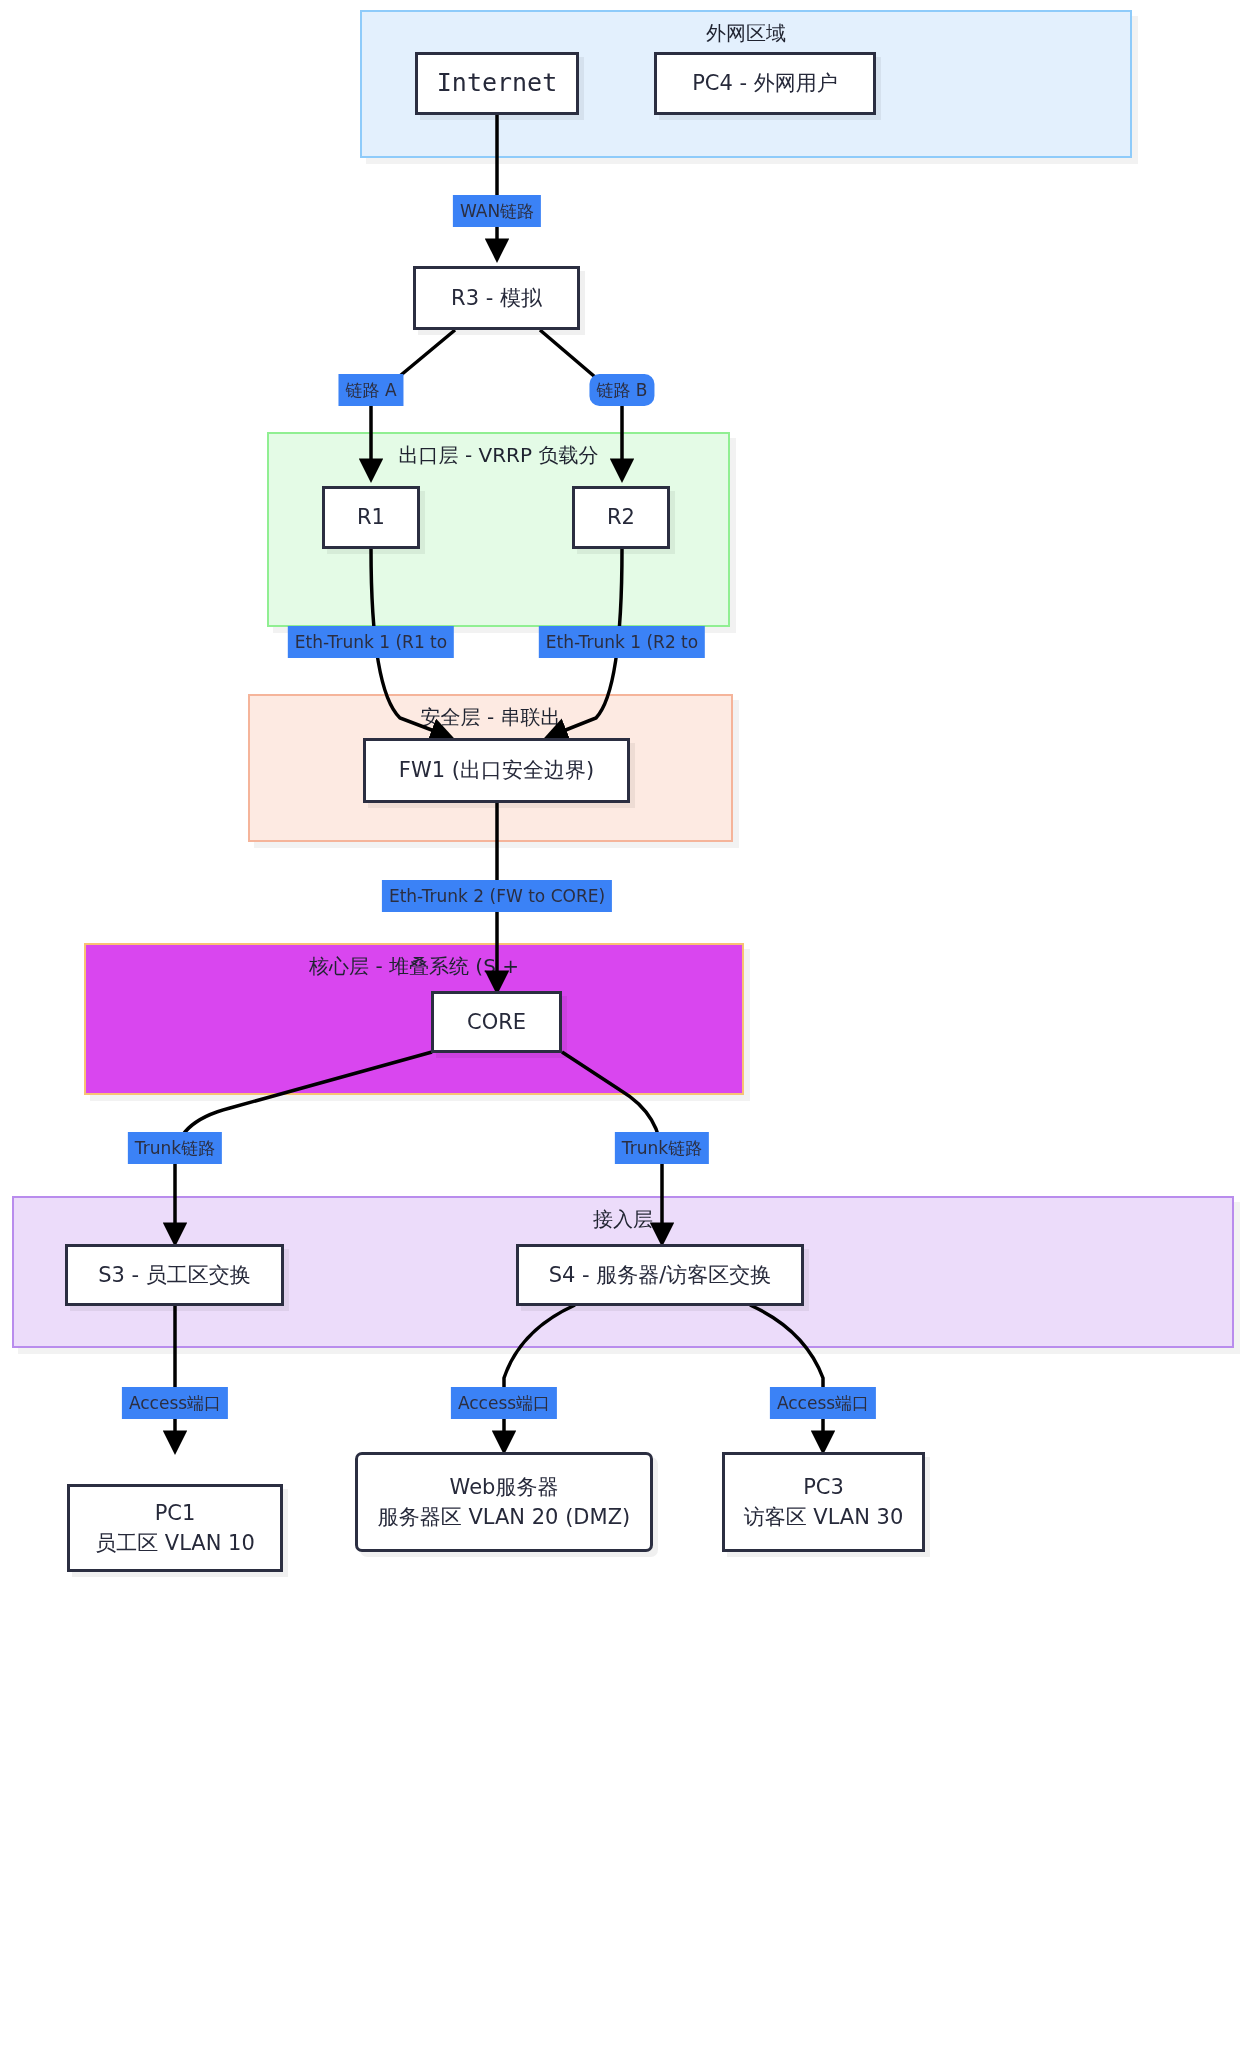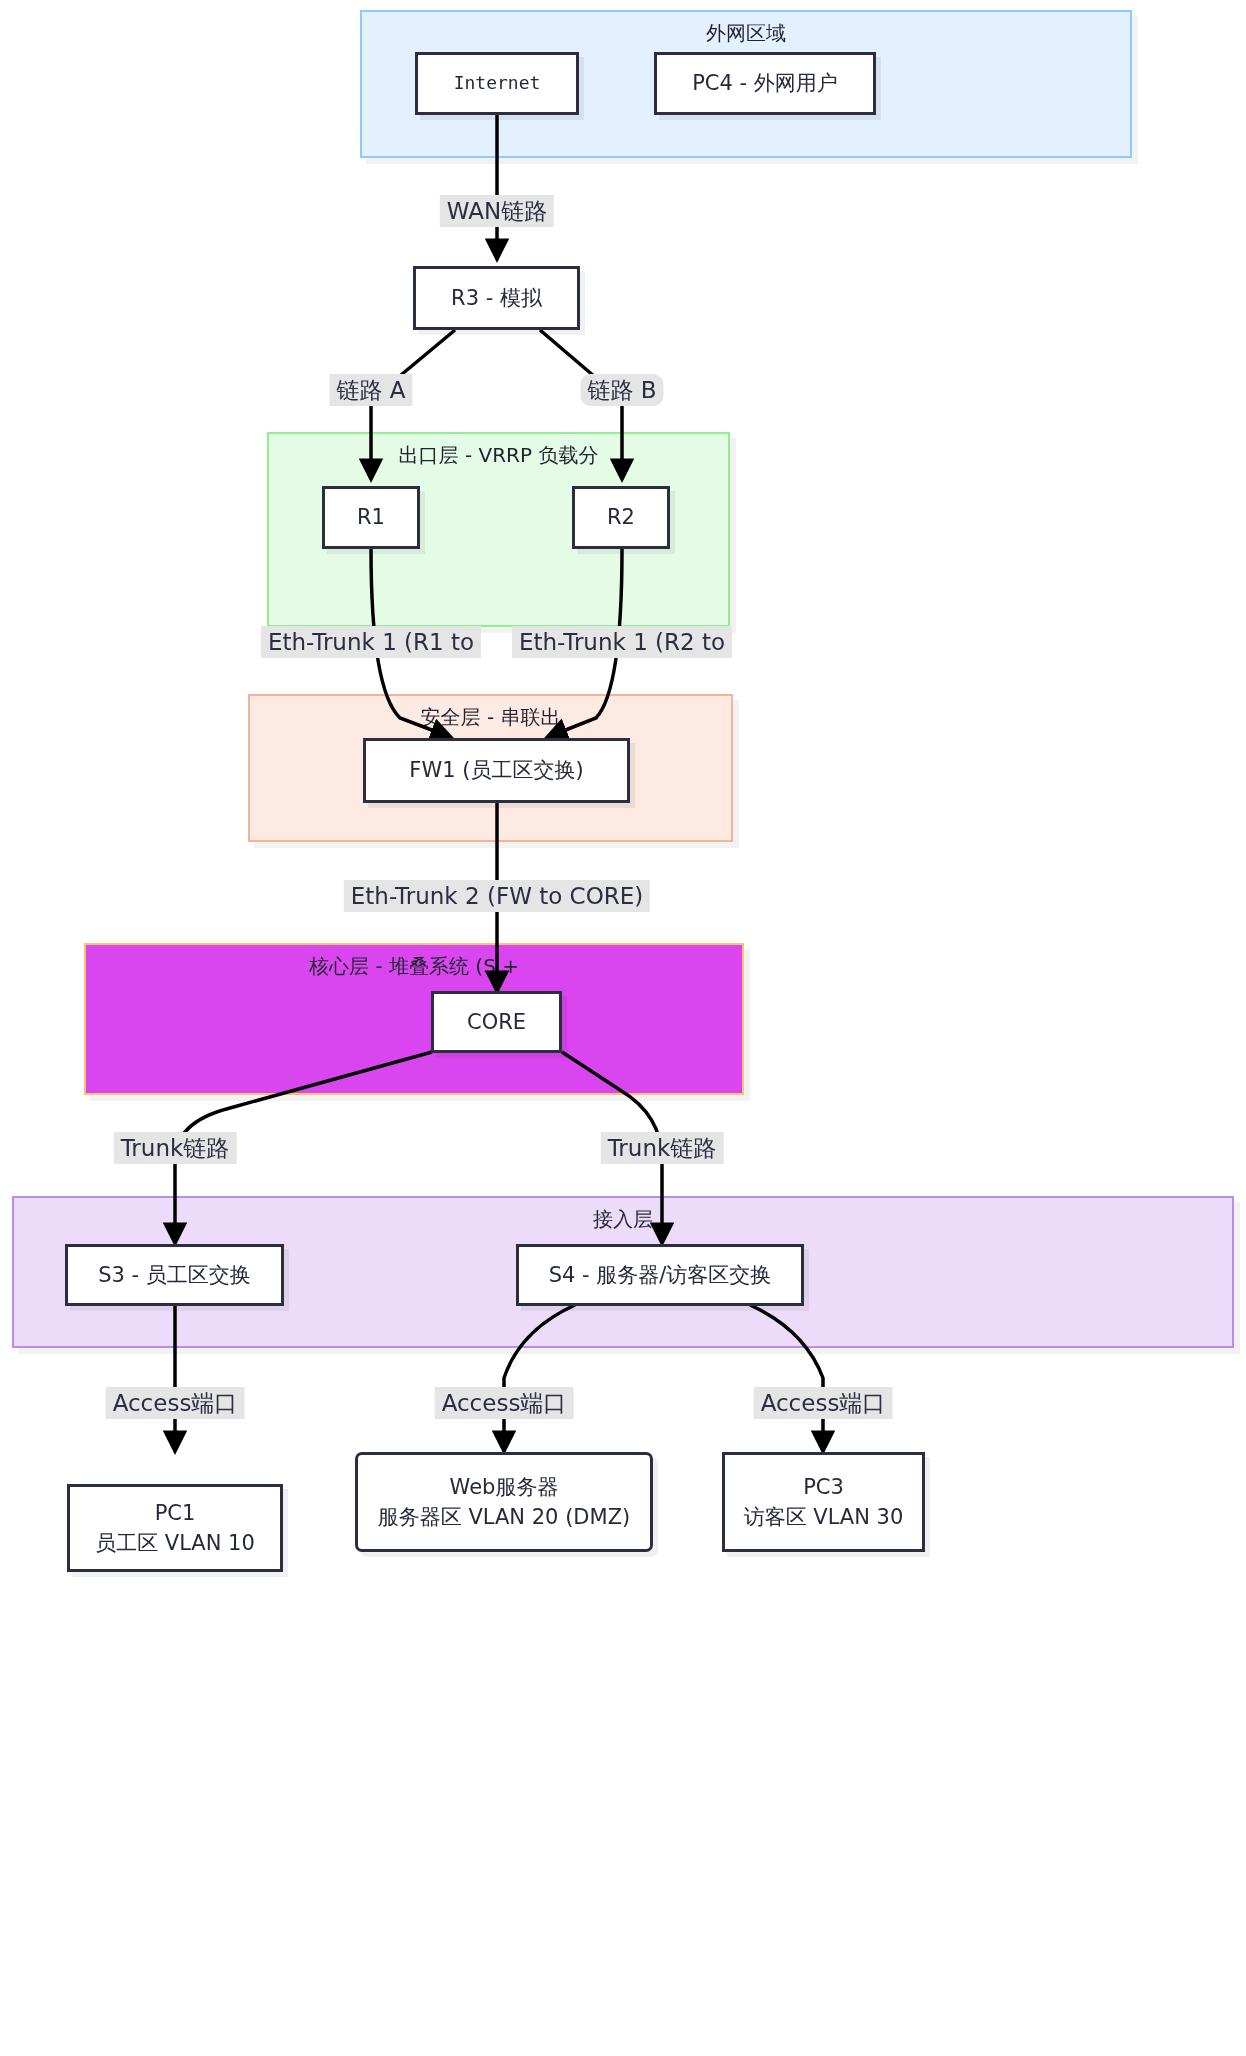--- a/index.html
+++ b/index.html
@@ -59,28 +59,28 @@
     justify-content: center;
     color: #26293a;
     font-size: 21px;
     line-height: 1.45;
     text-align: center;
     z-index: 3;
     box-shadow: 5px 5px 0 0 rgba(0,0,0,0.06);
     white-space: nowrap;
   }
   .node .l2 { font-size: 21px; }
-  .node-mono { font-family: "DejaVu Sans Mono", "Liberation Mono", monospace; font-size: 18px; }
+  .node-mono { font-family: "DejaVu Sans Mono", "Liberation Mono", monospace; font-size: 25px; }
 
   
   .edge-label {
     position: absolute;
-    background: #e5e5e5;
+    background: #3b82f6;
     color: #2b2e41;
-    font-size: 23px;
+    font-size: 17px;
     line-height: 26px;
     padding: 3px 7px;
     white-space: nowrap;
     z-index: 5;
     transform: translate(-50%, -50%);
   }
 </style>
 </head>
 <body>
 
@@ -152,21 +152,21 @@
 
   <div class="node" style="left:322px; top:486px; width:98px; height:63px;">
     <span>R1</span>
   </div>
 
   <div class="node" style="left:572px; top:486px; width:98px; height:63px;">
     <span>R2</span>
   </div>
 
   <div class="node" style="left:363px; top:738px; width:267px; height:65px;">
-    <span>FW1 (员工区交换)</span>
+    <span>FW1 (出口安全边界)</span>
   </div>
 
   <div class="node" style="left:431px; top:991px; width:131px; height:62px;">
     <span>CORE</span>
   </div>
 
   <div class="node" style="left:65px; top:1244px; width:219px; height:62px;">
     <span>S3 - 员工区交换</span>
   </div>
 

